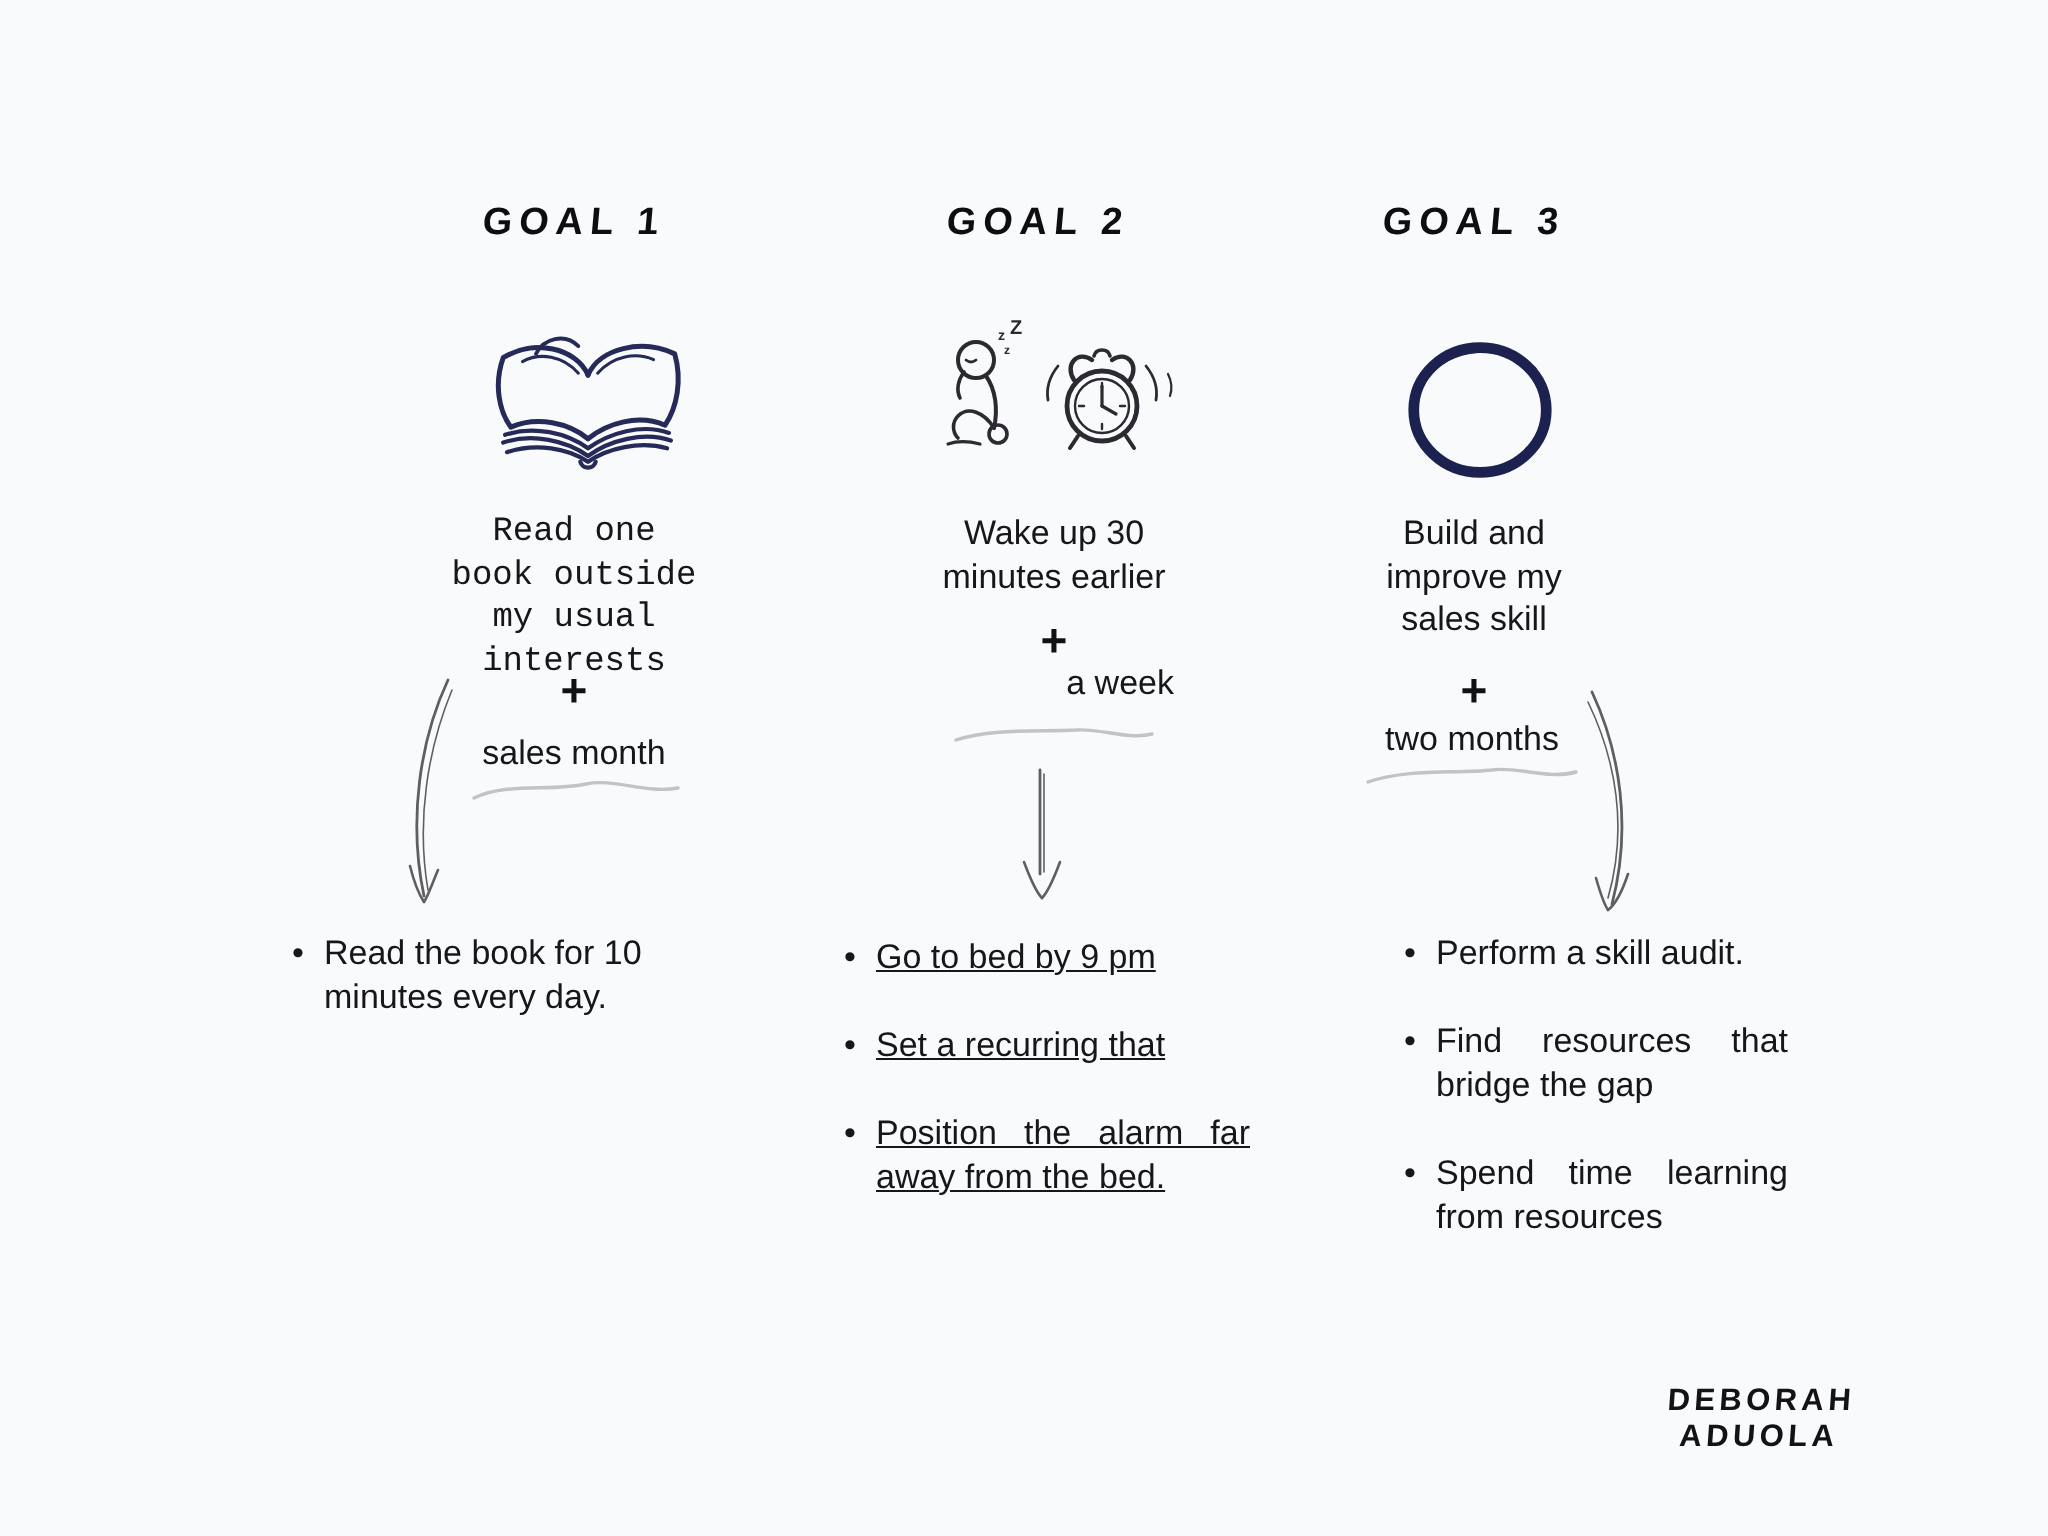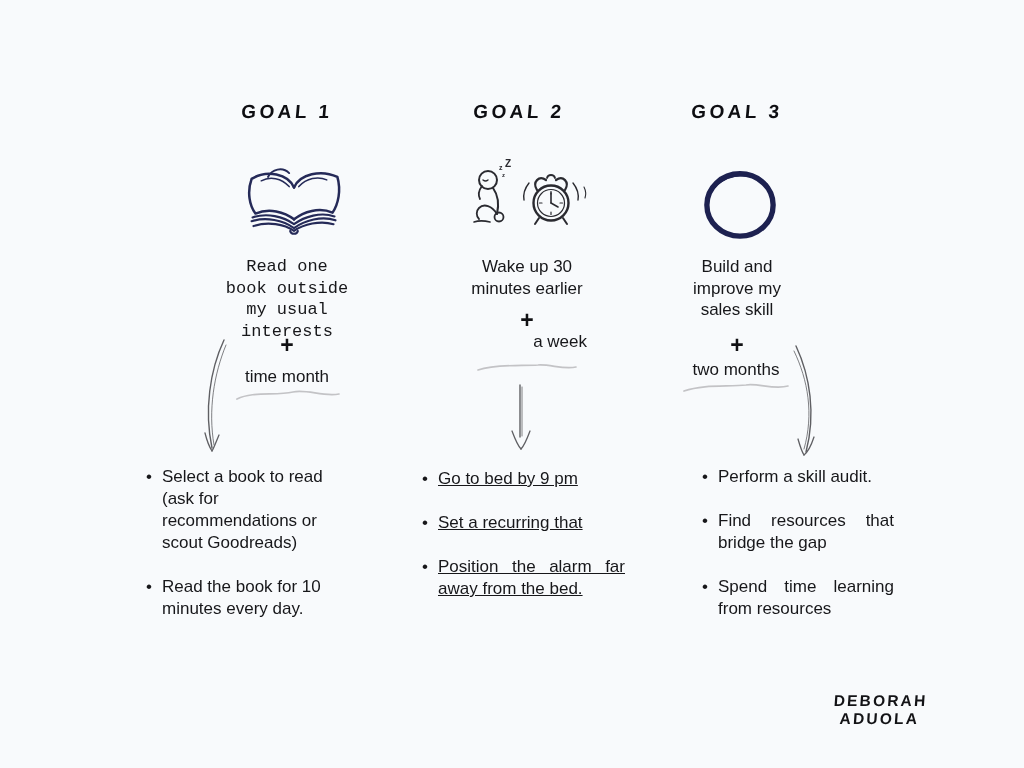--- a/index.html
+++ b/index.html
@@ -141,21 +141,21 @@
   </svg>
 
   <div id="goal1-desc" class="desc">Read one book outside my usual interests</div>
   <div id="goal2-desc" class="desc">Wake up 30 minutes earlier</div>
   <div id="goal3-desc" class="desc">Build and improve my sales skill</div>
 
   <div id="goal1-plus" class="plus">+</div>
   <div id="goal2-plus" class="plus">+</div>
   <div id="goal3-plus" class="plus">+</div>
 
-  <div id="goal1-time" class="timeframe">time month</div>
+  <div id="goal1-time" class="timeframe">sales month</div>
   <div id="goal2-time" class="timeframe">a week</div>
   <div id="goal3-time" class="timeframe">two months</div>
 
   <svg id="goal1-squiggle" class="squiggle" viewBox="0 0 106 14">
     <path class="lgray" stroke-width="1.7" d="M2 11 C18 3 40 8 58 4 C72 1 88 9 104 6"></path>
   </svg>
   <svg id="goal2-squiggle" class="squiggle" viewBox="0 0 102 14">
     <path class="lgray" stroke-width="1.7" d="M2 10 C20 4 44 6 62 5 C74 4 88 10 100 7"></path>
   </svg>
   <svg id="goal3-squiggle" class="squiggle" viewBox="0 0 108 14">
@@ -181,21 +181,20 @@
   <svg id="goal3-arrow" class="arrow" viewBox="0 0 34 120">
     <g class="gray">
       <path d="M8 4 C22 34 28 72 18 110" stroke-width="1.4"></path>
       <path d="M6 9 C20 38 26 72 16 107" stroke-width="0.8"></path>
       <path d="M26 95 C23 104 20 110 16 113" stroke-width="1.3"></path>
       <path d="M10 97 C12 104 14 110 16 113" stroke-width="1.3"></path>
     </g>
   </svg>
 
   <ul id="goal1-list" class="bullets">
-    <li>Select a book to read (ask for recommendations or scout Goodreads)</li>
     <li>Read the book for 10 minutes every day.</li>
   </ul>
   <ul id="goal2-list" class="bullets">
     <li>Go to bed by 9 pm</li>
     <li>Set a recurring that</li>
     <li>Position the alarm far away from the bed.</li>
   </ul>
   <ul id="goal3-list" class="bullets">
     <li>Perform a skill audit.</li>
     <li>Find resources that bridge the gap</li>

